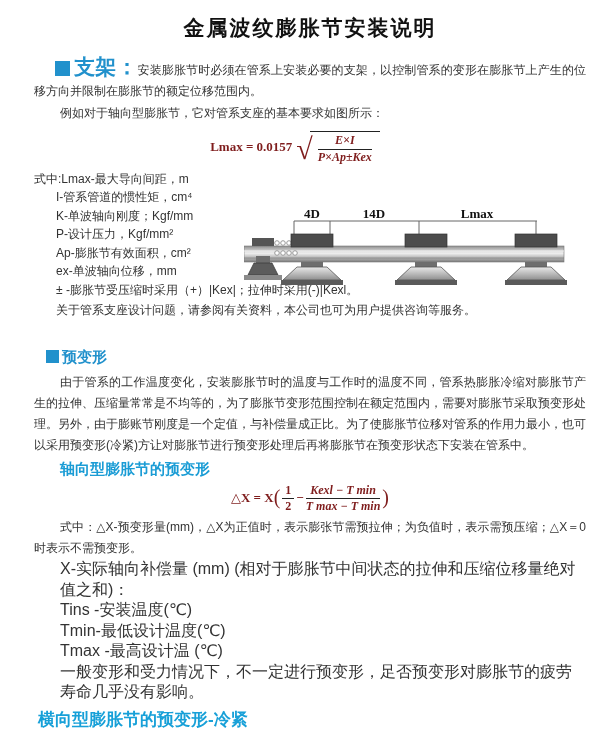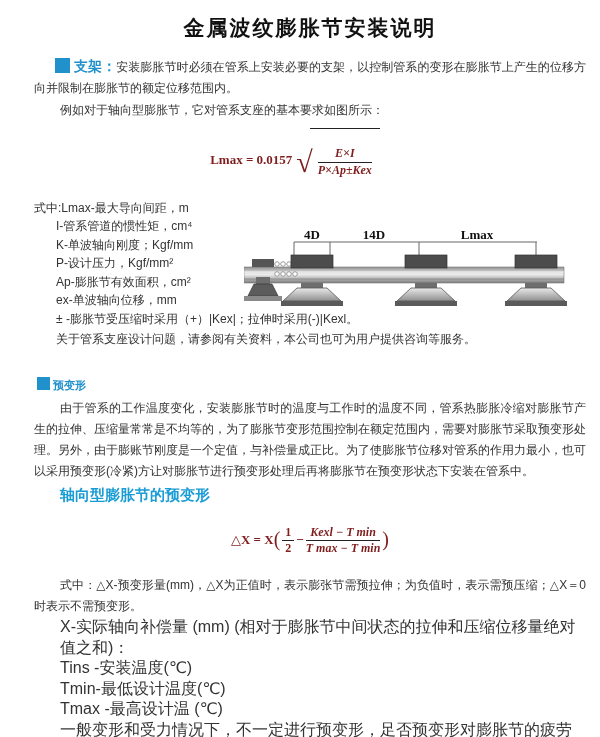--- a/index.html
+++ b/index.html
@@ -7,50 +7,50 @@
   .page{position:relative;box-sizing:border-box;width:600px;height:631px;padding:10px 14px 0 34px;background:#fff;}
 
   h1{font-size:21px;font-weight:700;color:#111;text-align:center;margin:4px 0 14px 0;letter-spacing:2px;}
 
   .p{font-size:12px;line-height:21px;margin:0;color:#333;}
   .p.first{margin-top:6px;text-indent:21px;}
   .p.example{text-indent:26px;margin-top:1px;}
   .just{text-align:justify;}
   .indent{text-indent:26px;}
 
-  .h-inline{font-size:14px;font-weight:700;color:#2191cc;}
+  .h-inline{font-size:21px;font-weight:700;color:#2191cc;}
   .sq{display:inline-block;width:15px;height:15px;background:#2191cc;margin-right:4px;vertical-align:-2px;}
   .sq.small{width:13px;height:13px;margin-right:3px;vertical-align:-1px;}
 
-  h2{font-size:11px;font-weight:700;color:#2191cc;margin:10px 0 5px 3px;}
+  h2{font-size:15px;font-weight:700;color:#2191cc;margin:10px 0 5px 12px;}
   h3{font-size:15px;font-weight:700;color:#1a9cd5;margin:4px 0 2px 26px;}
   h3.big{font-size:17px;margin:5px 0 2px 4px;color:#17a0d8;}
 
   
   .formula{font-family:"Liberation Serif","DejaVu Serif",serif;font-weight:700;font-size:13px;color:#7f1d1d;text-align:center;}
   .formula.f1{margin:7px 30px 5px 0;}
   .formula.f2{margin:5px 0 3px 0;}
-  .frac{display:inline-block;vertical-align:middle;text-align:center;font-size:12px;line-height:1.15;margin:16px 2px;}
+  .frac{display:inline-block;vertical-align:middle;text-align:center;font-size:12px;line-height:1.15;margin:0 2px;}
   .frac .num{display:block;border-bottom:1px solid #222;padding:0 3px 1px 3px;}
   .frac .den{display:block;padding-top:1px;}
   .f-var{font-style:italic;}
   .sqrt{display:inline-flex;align-items:center;vertical-align:middle;margin-left:4px;}
   .rad{font-size:30px;font-weight:400;line-height:1;margin-right:-3px;transform:translateY(1px);}
   .sqrt-body{display:inline-block;border-top:1.4px solid #222;padding:2px 6px 0 6px;}
   .paren{font-size:20px;font-weight:400;vertical-align:-2px;}
 
   
   .defs{position:relative;font-size:12px;line-height:18.5px;margin-top:4px;min-height:168px;}
   .def{white-space:nowrap;}
   .def.ind{padding-left:22px;}
   .def.note{margin-top:2px;}
   .items{margin-top:0;}
   .items .def{line-height:20.5px;white-space:normal;padding-left:26px;}
 
-  .diagram{position:absolute;left:210px;top:30px;width:345px;height:96px;}
+  .diagram{position:absolute;left:210px;top:38px;width:345px;height:96px;}
   .diagram svg{display:block;}
   .dimtext{font-family:"Liberation Serif","DejaVu Serif",serif;font-weight:700;font-size:13px;fill:#111;}
 </style>
 </head>
 <body>
 
 <div class="page">
 
   <h1>金属波纹膨胀节安装说明</h1>
 

